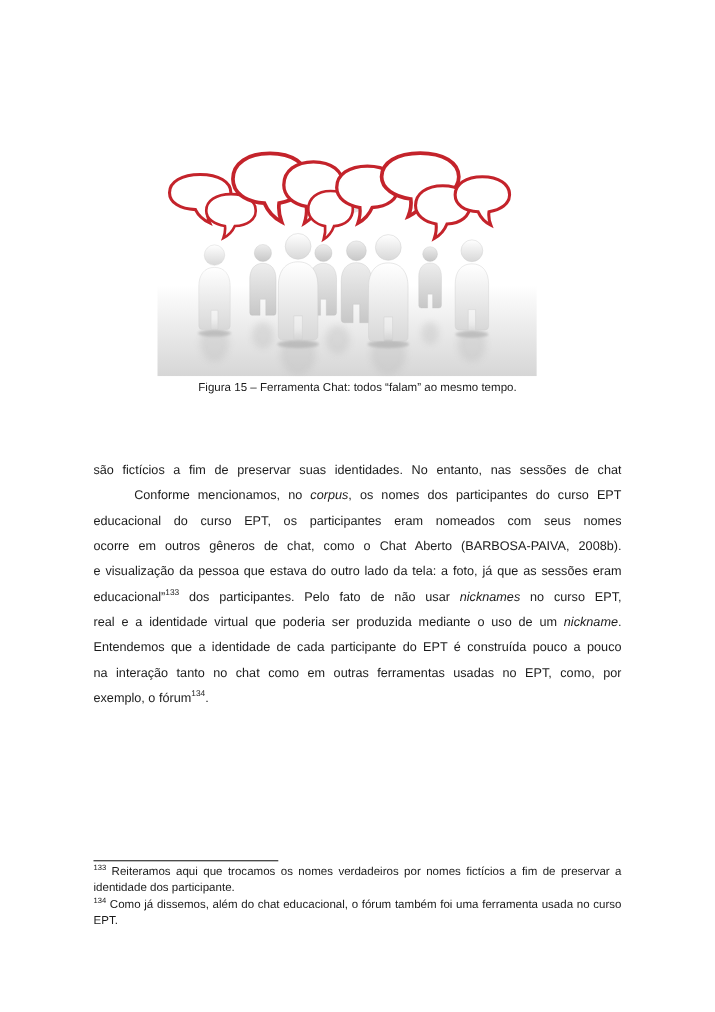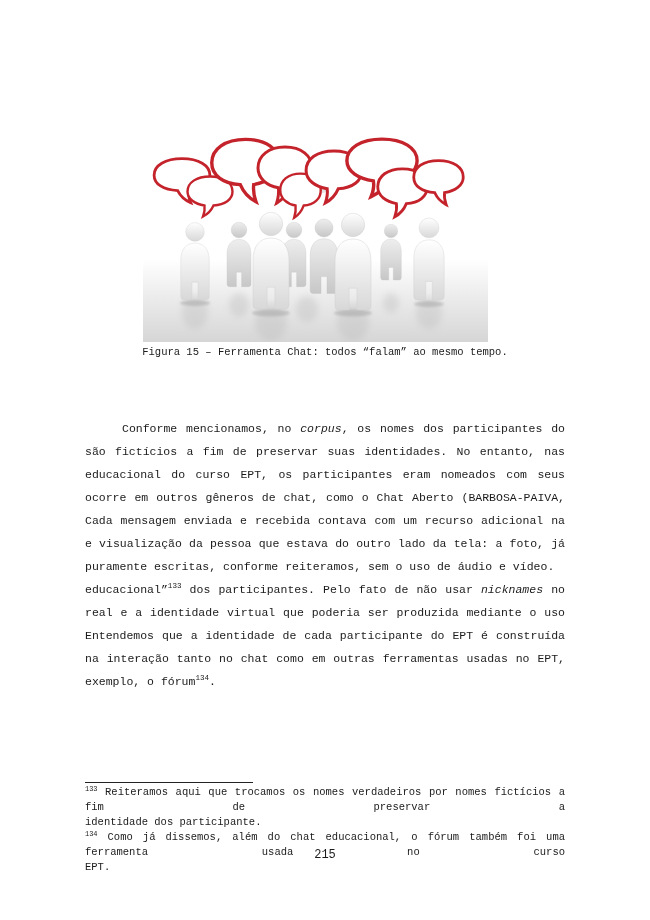--- a/index.html
+++ b/index.html
@@ -1,18 +1,18 @@
 <!DOCTYPE html>
 <html><head>
 <meta charset="utf-8">
 <style>
   html,body{margin:0;padding:0;background:#fff;}
   .page{
     position:relative;width:650px;height:920px;background:#ffffff;overflow:hidden;
-    font-family:Liberation Mono, monospace;color:#1b1b1b;
+    font-family:Liberation Sans, sans-serif;color:#1b1b1b;
   }
   .figimg{position:absolute;left:143px;top:137px;width:345px;height:205px;}
   .figimg svg{display:block;}
   .caption-block{position:absolute;left:85px;top:345px;width:480px;
     font-size:10.5px;line-height:15px;text-align:center;}
   .src-link{color:#0000ee;text-decoration:underline;}
   .body-block{position:absolute;left:85px;top:417px;width:480px;
     font-size:11.5px;line-height:23px;}
   .ln{height:23px;overflow:hidden;text-align:justify;}
   .jl{text-align-last:justify;}
@@ -114,38 +114,35 @@
       </g>
     </svg>
   </div>
 
   <div class="caption-block">
     <div>Figura 15 – Ferramenta Chat: todos “falam” ao mesmo tempo.</div>
   </div>
 
   <div class="body-block">
 
+    <div class="ln jl"><span>são fictícios a fim de preservar suas identidades. No entanto, nas sessões de chat</span></div>
     <div class="ln jl ind"><span>Conforme mencionamos, no </span><span class="it">corpus</span><span>, os nomes dos participantes do curso EPT</span></div>
-    <div class="ln jl"><span>são fictícios a fim de preservar suas identidades. No entanto, nas sessões de chat</span></div>
     <div class="ln jl"><span>educacional do curso EPT, os participantes eram nomeados com seus nomes</span></div>
-    <div class="ln jl"><span>ocorre em outros gêneros de chat, como o Chat Aberto (BARBOSA-PAIVA, 2011b).</span></div>
-    <div class="ln jl"><span>Cada mensagem enviada e recebida contava com um recurso adicional na identificação</span></div>
+    <div class="ln jl"><span>ocorre em outros gêneros de chat, como o Chat Aberto (BARBOSA-PAIVA, 2008b).</span></div>
     <div class="ln jl"><span>e visualização da pessoa que estava do outro lado da tela: a foto, já que as sessões eram</span></div>
-    <div class="ln"><span>puramente escritas, conforme reiteramos, sem o uso de áudio e vídeo.</span></div>
 
     <div class="ln jl"><span>educacional”</span><sup>133</sup><span> dos participantes. Pelo fato de não usar </span><span class="it">nicknames</span><span> no curso EPT,</span></div>
     <div class="ln jl"><span>real e a identidade virtual que poderia ser produzida mediante o uso de um </span><span class="it">nickname</span><span>.</span></div>
     <div class="ln jl"><span>Entendemos que a identidade de cada participante do EPT é construída pouco a pouco</span></div>
     <div class="ln jl"><span>na interação tanto no chat como em outras ferramentas usadas no EPT, como, por</span></div>
     <div class="ln"><span>exemplo, o fórum</span><sup>134</sup><span>.</span></div>
   </div>
 
   <div class="fnsep"></div>
   <div class="fn-block">
     <div class="fnl jl"><sup>133</sup><span> Reiteramos aqui que trocamos os nomes verdadeiros por nomes fictícios a fim de preservar a</span></div>
     <div class="fnl"><span>identidade dos participante.</span></div>
     <div class="fnl jl"><sup>134</sup><span> Como já dissemos, além do chat educacional, o fórum também foi uma ferramenta usada no curso</span></div>
     <div class="fnl"><span>EPT.</span></div>
   </div>
 
-  <div class="pageno">215</div>
 
 </div>
 
 </body></html>

